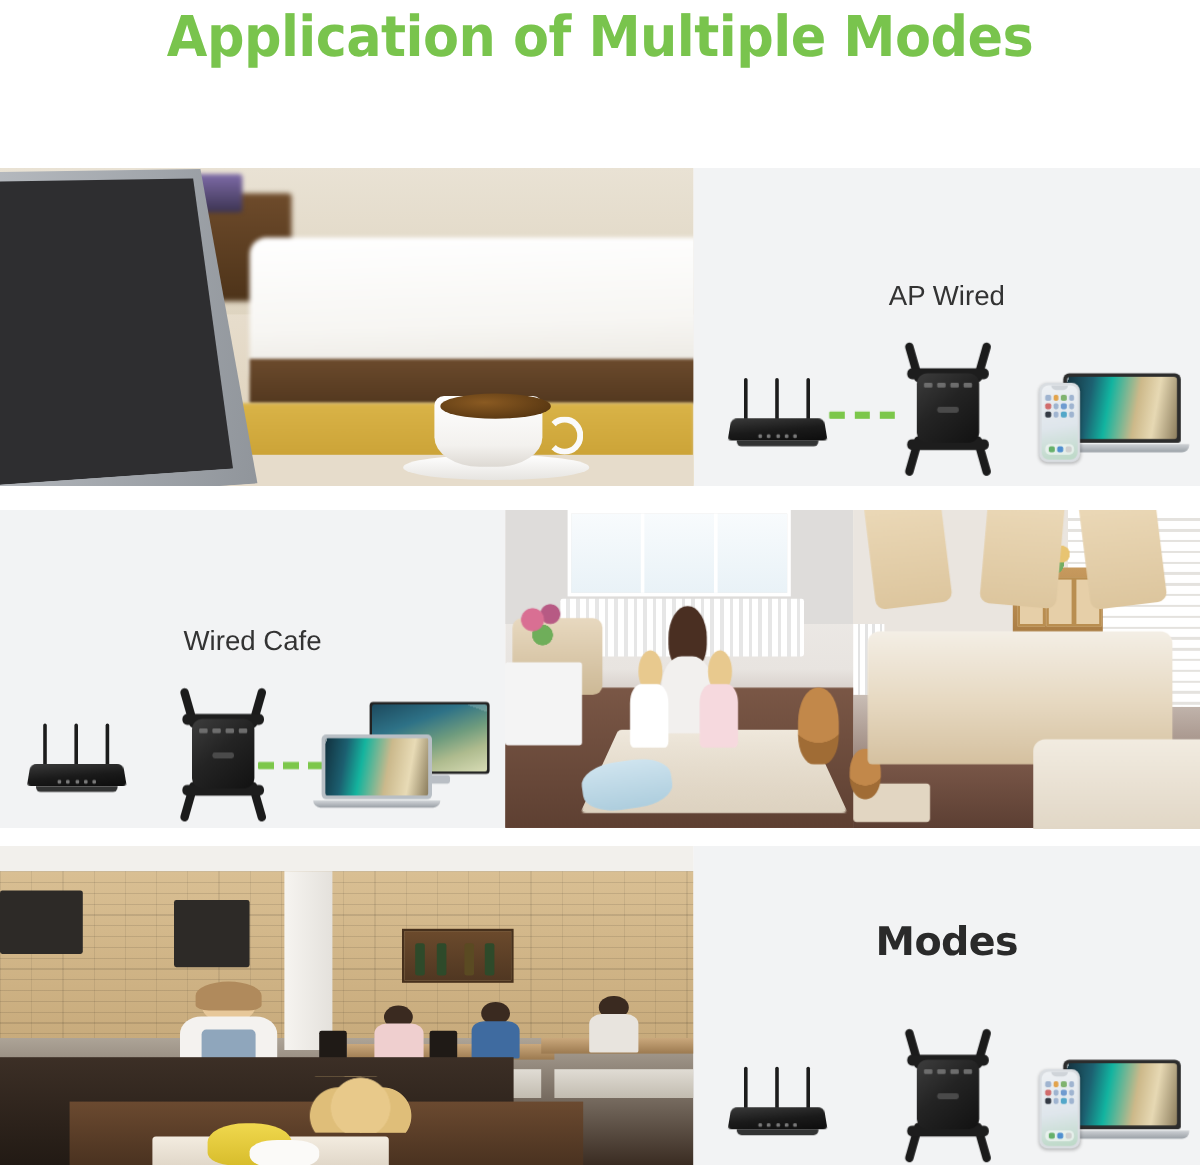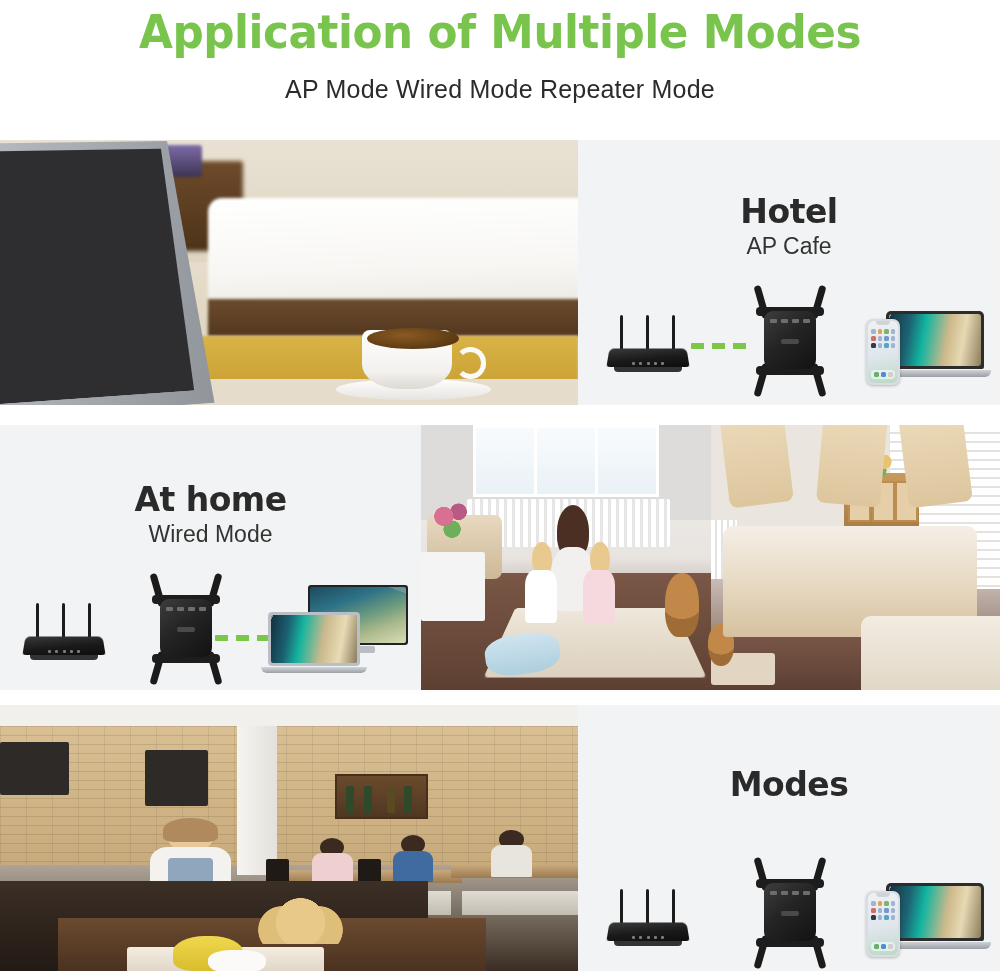--- a/index.html
+++ b/index.html
@@ -473,21 +473,20 @@
     position:absolute; background:#1f1a16; border-radius:2px;
   }
   .cf-chair.c1 { left:46%; top:58%; width:4%; height:14%; }
   .cf-chair.c2 { left:62%; top:58%; width:4%; height:13%; }
 </style>
 </head>
 <body>
 
 <div class="header">
   <div class="main-title">Application of Multiple Modes</div>
-  <div class="sub-title">AP Mode Wired Mode Repeater Mode</div>
 </div>
 
 <div class="panel" id="panel-hotel">
 
   <div class="photo-half" style="width:578px;">
     <div class="scene hotel-scene">
       <div class="hotel-wall"></div>
       <div class="hotel-nightstand"></div>
       <div class="hotel-lamp"></div>
       <div class="hotel-bed"></div>
@@ -502,22 +501,21 @@
         <div class="saucer"></div>
           <div class="handle"></div>
         <div class="cup"></div>
           <div class="coffee"></div>
       </div>
     </div>
 
   </div>
 
   <div class="diagram-half" style="width:422px;">
-    <div class="diagram-title" style="top:52px;">Hotel</div>
-    <div class="diagram-sub" style="top:93px;">AP Cafe</div>
+    <div class="diagram-sub" style="top:93px;">AP Wired</div>
 
     <div class="device-row" style="top:145px;">
       <div class="router" style="left:28px; top:22px;">
         <i class="ant a1"></i>
           <i class="ant a2"></i>
           <i class="ant a3"></i>
         <div class="body"></div>
           <div class="leds">
             <i></i>
             <i></i>
@@ -579,22 +577,21 @@
           </div>
         </div>
       </div>
     </div>
   </div>
 </div>
 
 <div class="panel" id="panel-home">
 
   <div class="diagram-half" style="width:421px;">
-    <div class="diagram-title" style="top:55px;">At home</div>
-    <div class="diagram-sub" style="top:96px;">Wired Mode</div>
+    <div class="diagram-sub" style="top:96px;">Wired Cafe</div>
 
     <div class="device-row" style="top:148px;">
       <div class="router" style="left:22px; top:22px;">
         <i class="ant a1"></i>
           <i class="ant a2"></i>
           <i class="ant a3"></i>
         <div class="body"></div>
           <div class="leds">
             <i></i>
             <i></i>

